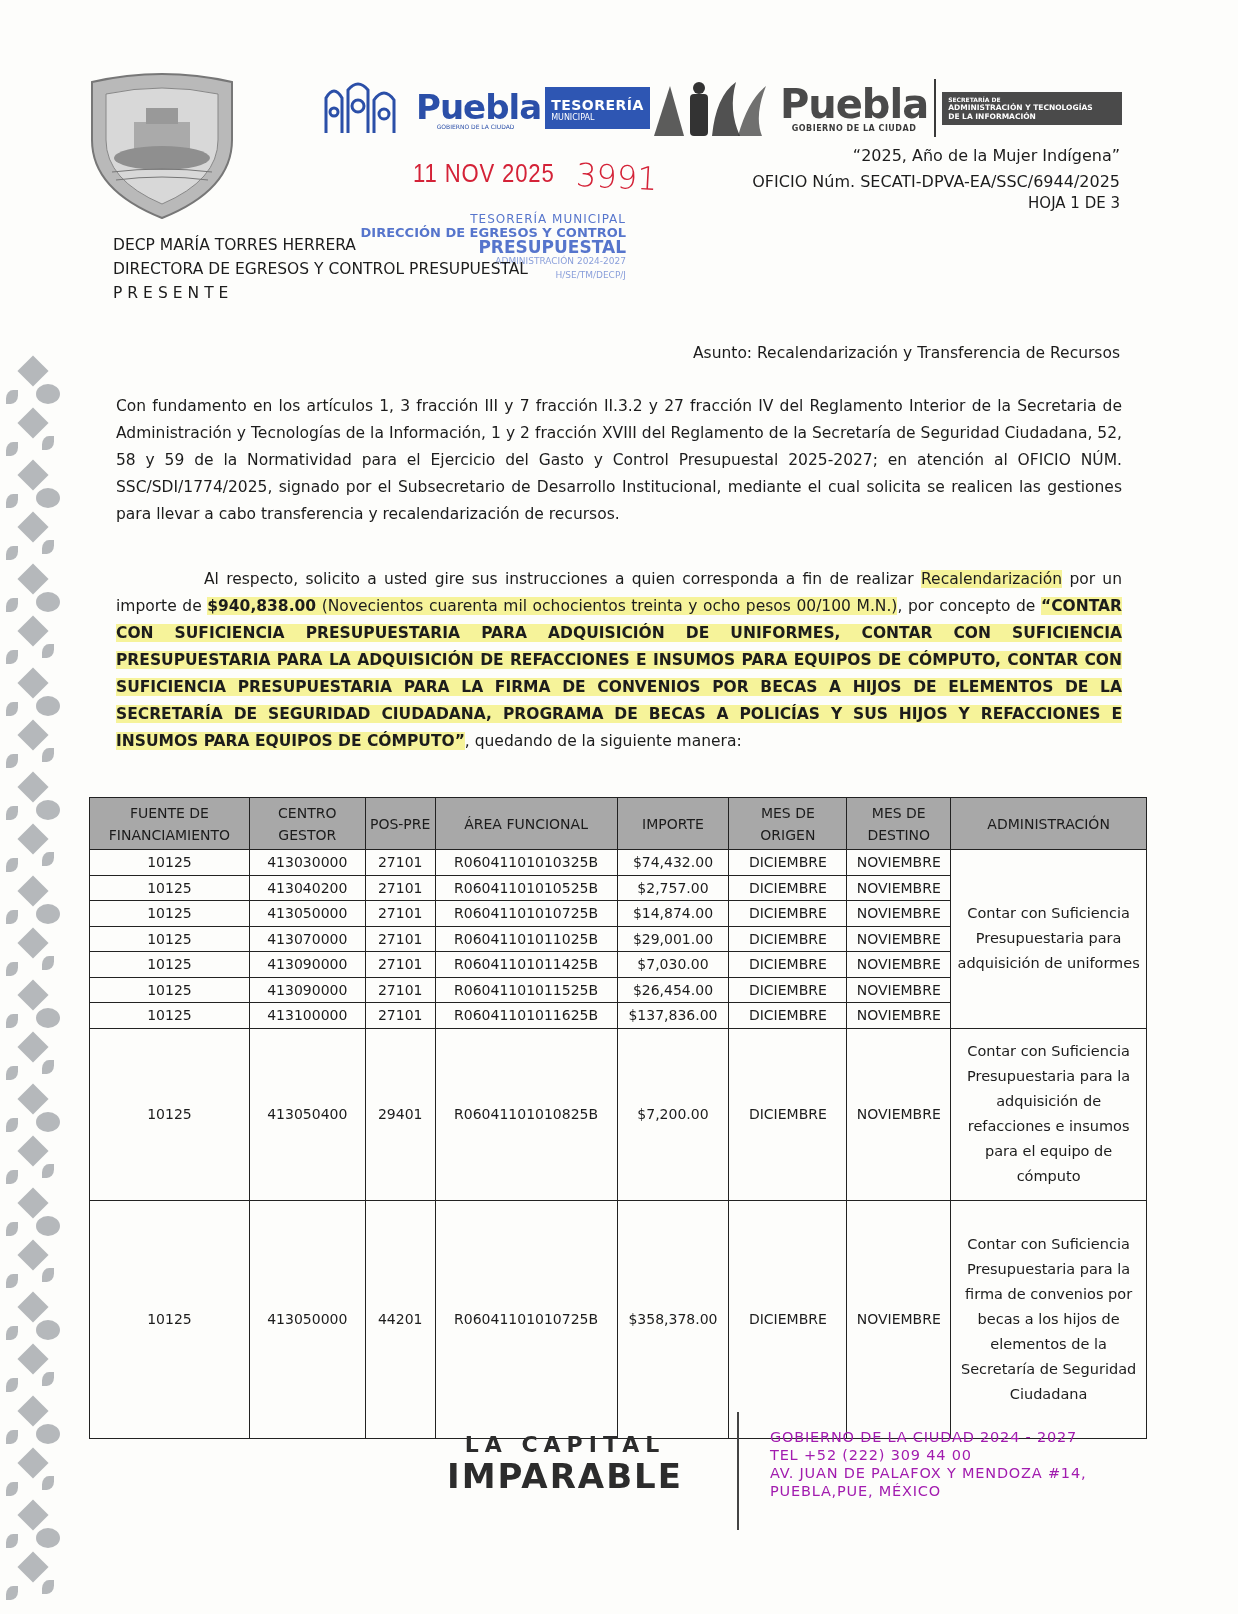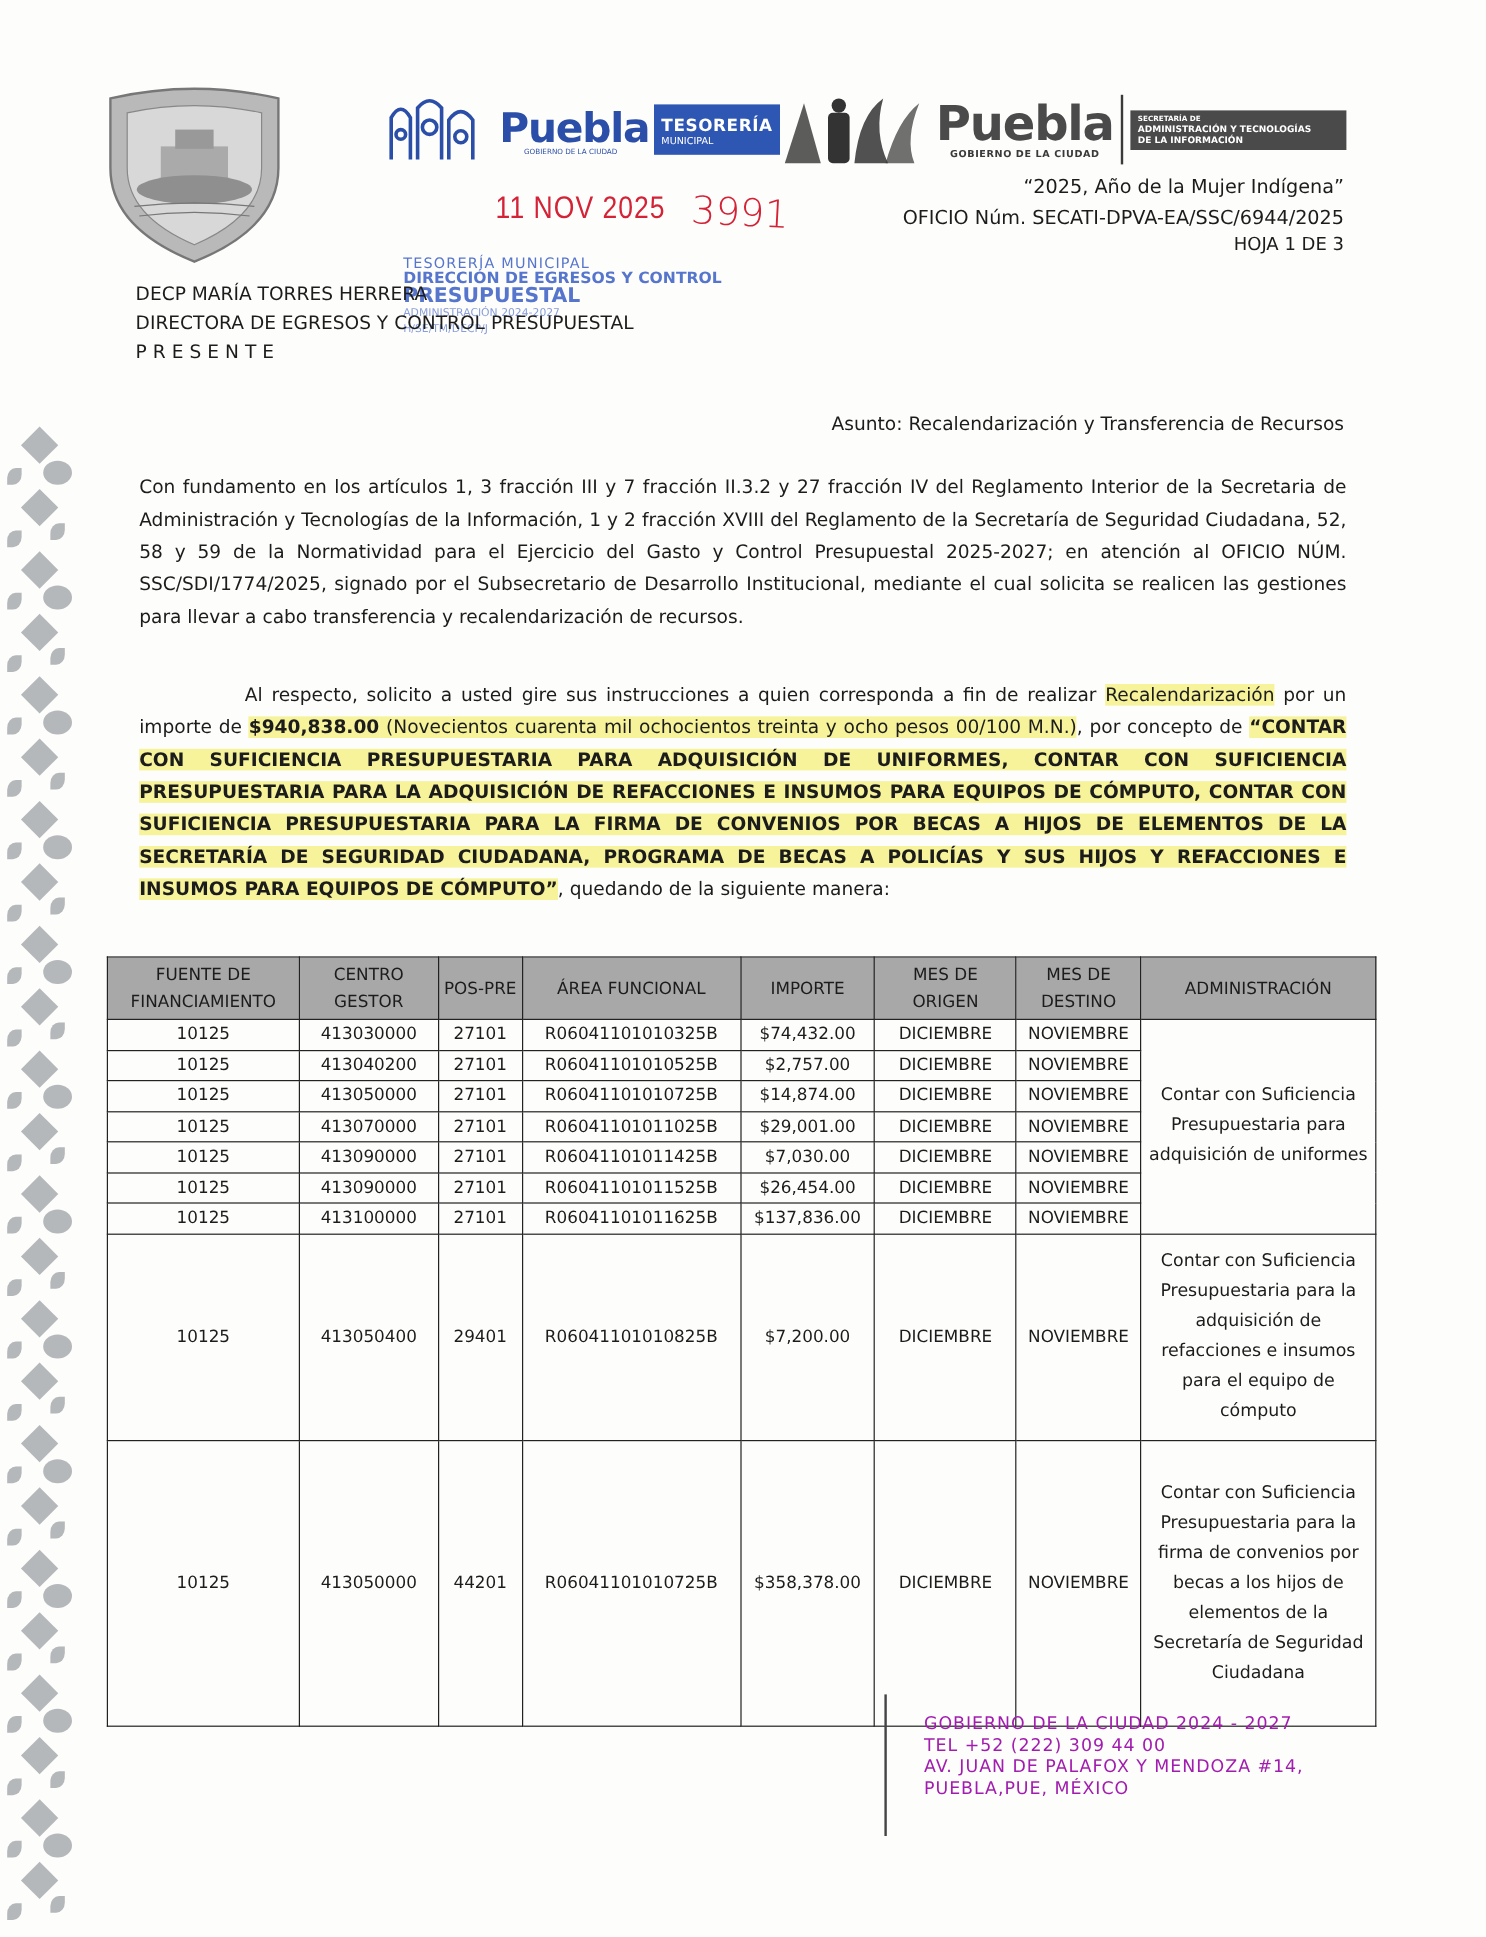--- a/index.html
+++ b/index.html
@@ -33,21 +33,21 @@
 
   
   .date-stamp { position: absolute; left: 413px; top: 158px; font-family: "Liberation Sans", sans-serif; font-size: 26px; color: #d42237; transform: scaleX(.85); transform-origin: left; letter-spacing: 1px; }
   .folio { position: absolute; left: 576px; top: 158px; font-family: "DejaVu Sans", sans-serif; font-size: 32px; color: #d42237; font-weight: 300; transform: rotate(3deg); }
 
   .motto { position: absolute; right: 118px; top: 146px; font-size: 16px; text-align: right; }
   .oficio { position: absolute; right: 118px; top: 172px; font-size: 16px; text-align: right; }
   .hoja { position: absolute; right: 118px; top: 194px; font-size: 15px; text-align: right; }
 
   
-  .recv-stamp { position: absolute; left: 336px; top: 212px; width: 290px; color: #3a5ec4; font-family: "DejaVu Sans", sans-serif; font-weight: bold; text-align: left; opacity: .85; }
+  .recv-stamp { position: absolute; left: 336px; top: 212px; width: 290px; color: #3a5ec4; font-family: "DejaVu Sans", sans-serif; font-weight: bold; text-align: right; opacity: .85; }
   .recv-stamp div { line-height: 14px; }
   .recv-stamp .r1 { font-size: 12px; font-weight: normal; letter-spacing: 1px; }
   .recv-stamp .r2 { font-size: 13px; }
   .recv-stamp .r3 { font-size: 17px; }
   .recv-stamp .r4 { font-size: 9px; font-weight: normal; opacity: .7; }
   .recv-stamp .r5 { font-size: 9px; font-weight: normal; opacity: .7; }
 
   
   .addressee { position: absolute; left: 113px; top: 233px; font-size: 15.5px; line-height: 24px; }
   .addressee .presente { letter-spacing: 5px; }
@@ -337,20 +337,22 @@
         <td class="tall2">R06041101010725B</td>
         <td class="tall2">$358,378.00</td>
         <td class="tall2">DICIEMBRE</td>
         <td class="tall2">NOVIEMBRE</td>
         <td class="just" rowspan="1">Contar con Suficiencia Presupuestaria para la firma de convenios por becas a los hijos de elementos de la Secretaría de Seguridad Ciudadana</td>
       </tr>
     </tbody>
 </table>
 
 <div class="footer-logo">
+  <div class="f1">LA CAPITAL</div>
+  <div class="f2">IMPARABLE</div>
 </div>
 <div class="footer-divider"></div>
 <div class="footer-contact">
   <div>GOBIERNO DE LA CIUDAD 2024 - 2027</div>
   <div>TEL +52 (222) 309 44 00</div>
   <div>AV. JUAN DE PALAFOX Y MENDOZA #14,</div>
   <div>PUEBLA,PUE, MÉXICO</div>
 </div>
 
 </body></html>

